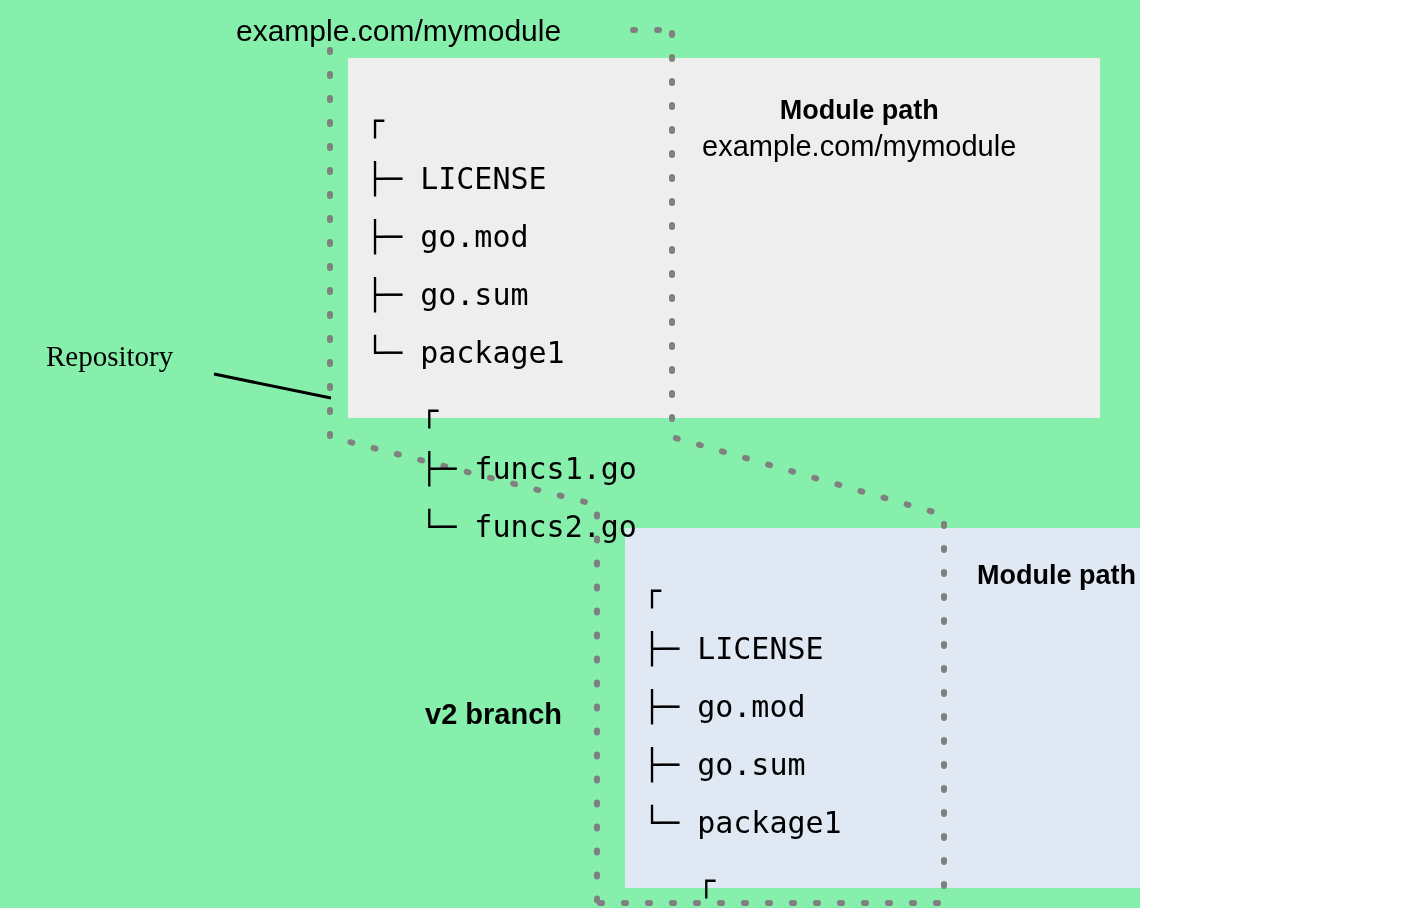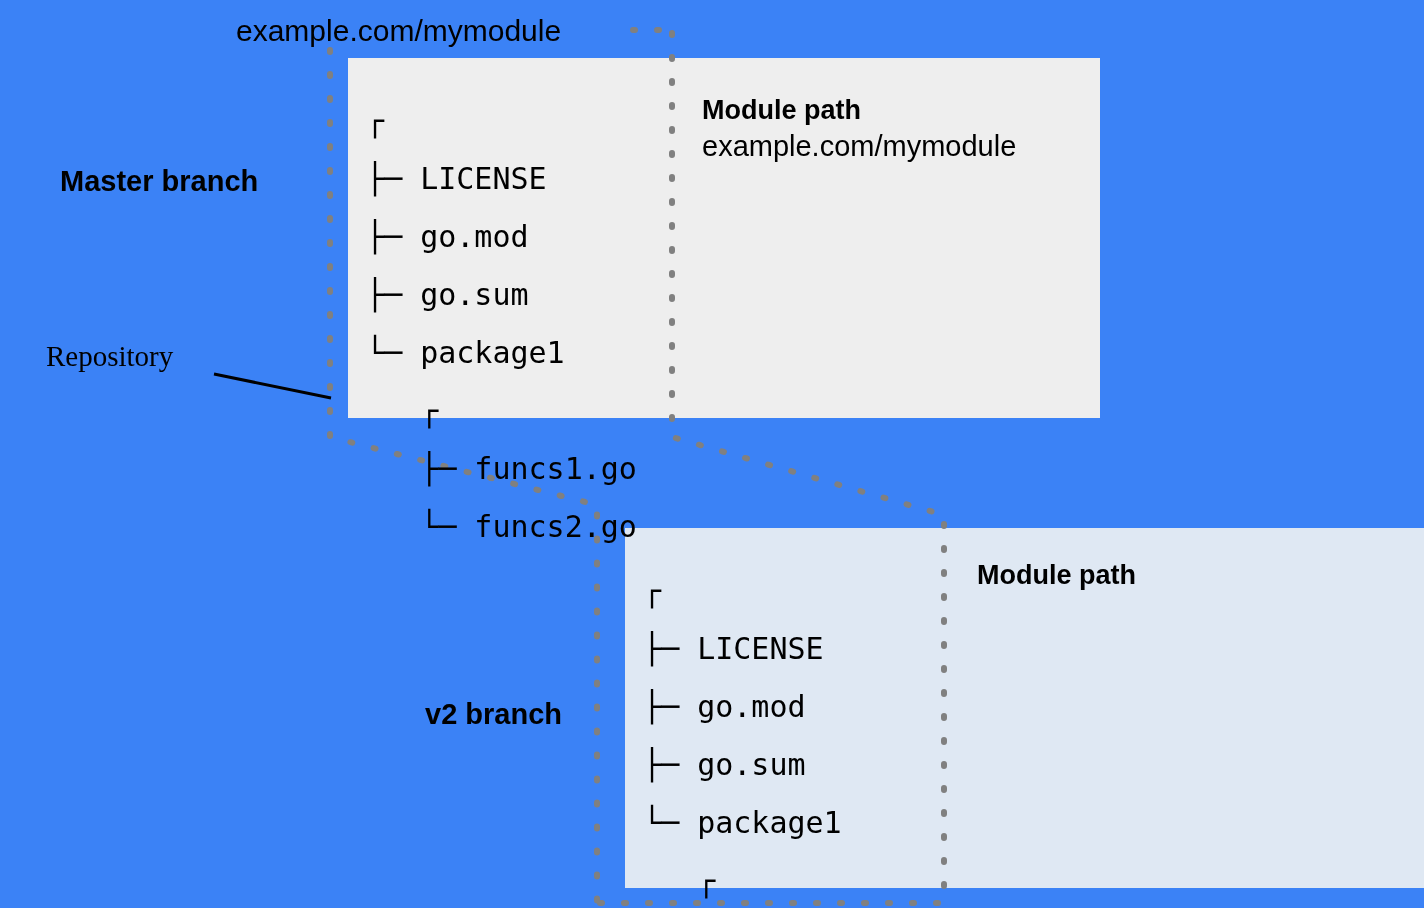--- a/index.html
+++ b/index.html
@@ -7,24 +7,24 @@
     margin: 0;
     padding: 0;
     background: #ffffff;
   }
   body {
     font-family: "Liberation Sans", sans-serif;
     color: #000000;
   }
   #canvas {
     position: relative;
-    width: 1424px;
+    width: 1140px;
     height: 908px;
     overflow: hidden;
-    background: #3b82f6;
+    background: #86efac;
   }
   #overlay {
     position: absolute;
     left: 0;
     top: 0;
     width: 1424px;
     height: 908px;
     pointer-events: none;
   }
 
@@ -69,20 +69,21 @@
   
   .callout {
     position: absolute;
   }
   .callout-title {
     font-family: "Liberation Sans", sans-serif;
     font-weight: bold;
     font-size: 27px;
     line-height: 34px;
     color: #000000;
+    text-align: center;
   }
   .callout-value {
     font-family: "Liberation Sans", sans-serif;
     font-weight: normal;
     font-size: 29px;
     line-height: 38px;
     color: #000000;
   }
   #master-callout {
     left: 702px;
@@ -142,21 +143,20 @@
 
     <path d="M 672 33 L 672 437 L 944 515 L 944 903" fill="none" stroke="#808080" stroke-width="6" stroke-linecap="round" stroke-dasharray="2 22"></path>
 
     <path d="M 600 903 L 944 903" fill="none" stroke="#808080" stroke-width="6" stroke-linecap="round" stroke-dasharray="2 22"></path>
 
     <path d="M 214 374 L 331 398" fill="none" stroke="#000000" stroke-width="3"></path>
   </svg>
 
   <div class="label label-plain" id="repo-url-label">example.com/mymodule</div>
 
-  <div class="label label-bold" id="master-branch-label">Master branch</div>
 
   <div class="label label-plain" id="repository-label">Repository</div>
 
   <div class="label label-bold" id="v2-branch-label">v2 branch</div>
 
   <pre class="tree" id="master-tree">┌
 ├─ LICENSE
 ├─ go.mod
 ├─ go.sum
 └─ package1

